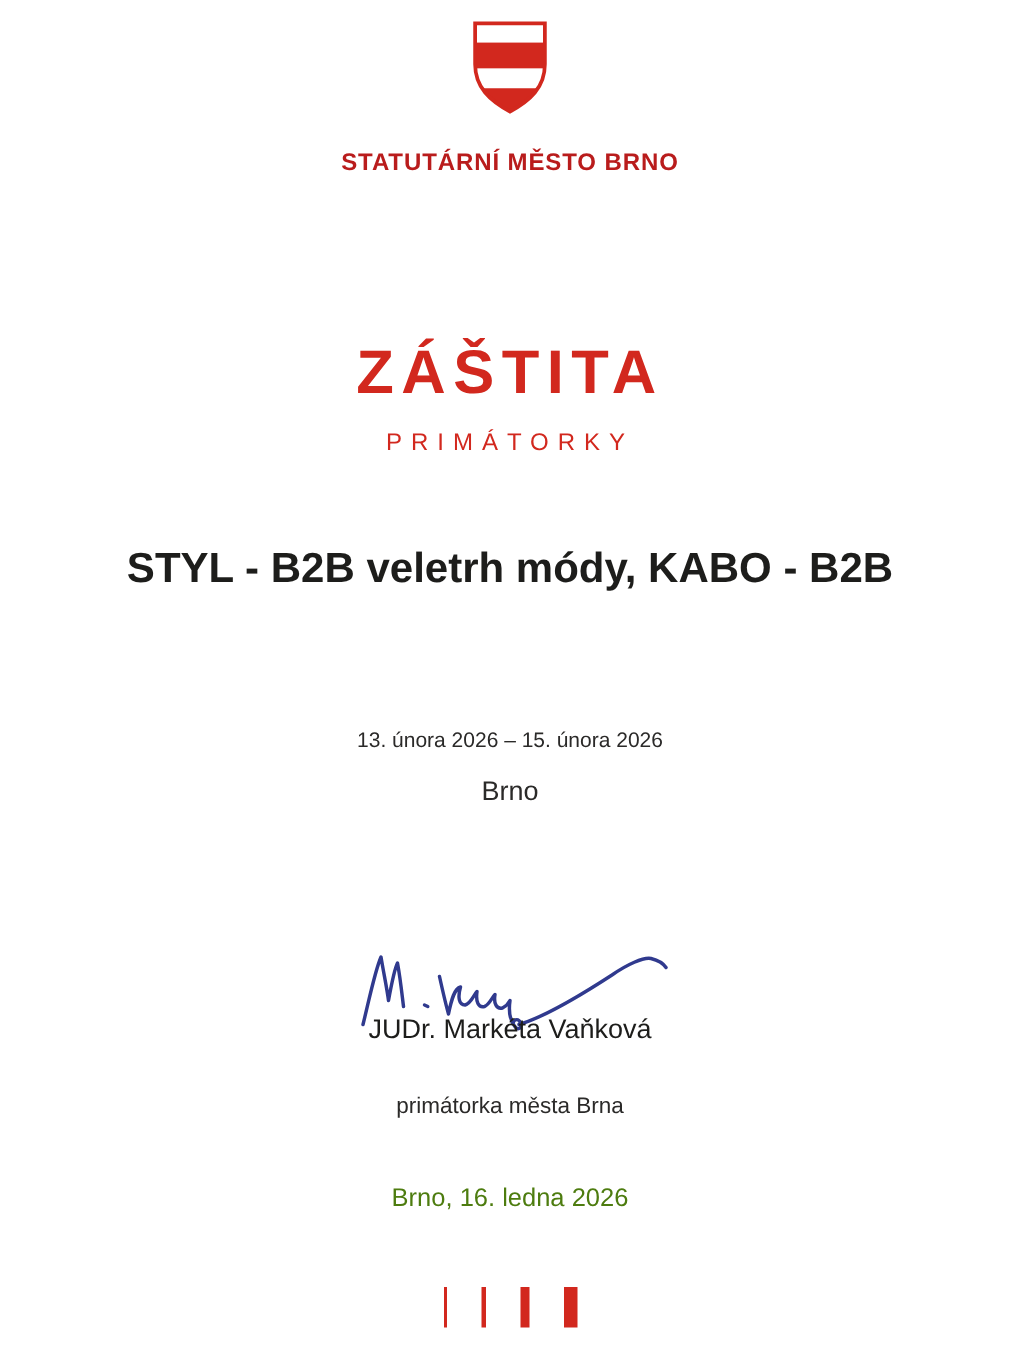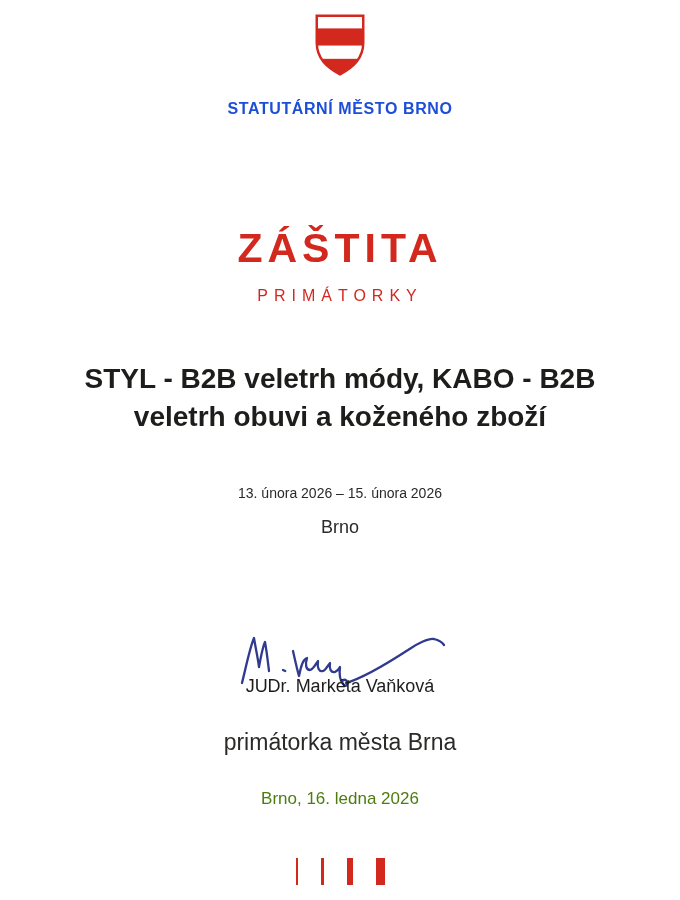--- a/index.html
+++ b/index.html
@@ -30,21 +30,21 @@
     right: 0;
     display: flex;
     justify-content: center;
   }
   
   .city-name {
     top: 100px;
     font-size: 16px;
     font-weight: 700;
     letter-spacing: 0.6px;
-    color: #1d4ed8;
+    color: #b91c1c;
   }
   
   .patronage-title {
     top: 225px;
     font-size: 41px;
     font-weight: 700;
     letter-spacing: 5px;
     color: #d2281e;
   }
   .patronage-subtitle {
@@ -84,21 +84,21 @@
     justify-content: center;
   }
   .signatory-name {
     top: 676px;
     font-size: 18px;
     font-weight: 400;
     color: #1d1d1b;
   }
   .signatory-role {
     top: 729px;
-    font-size: 23px;
+    font-size: 15px;
     font-weight: 400;
     color: #2b2a29;
   }
   .issue-line {
     top: 789px;
     font-size: 17px;
     font-weight: 400;
     color: #4d7c0f;
   }
   
@@ -140,21 +140,20 @@
     </svg>
   </div>
 
   <div class="centered city-name">STATUTÁRNÍ MĚSTO BRNO</div>
 
   <div class="centered patronage-title">ZÁŠTITA</div>
   <div class="centered patronage-subtitle">PRIMÁTORKY</div>
 
   <div class="centered event-title">
     <div>STYL - B2B veletrh módy, KABO - B2B</div>
-    <div>veletrh obuvi a koženého zboží</div>
   </div>
 
   <div class="centered event-dates">13. února 2026 – 15. února 2026</div>
   <div class="centered event-location">Brno</div>
 
   <div class="signature-wrap">
     <svg width="215" height="65" viewBox="0 0 215 65" aria-hidden="true">
       <g fill="none" stroke="#303a8e" stroke-width="2.3" stroke-linecap="round" stroke-linejoin="round">
 
         <path d="M9,57 C13,41 17,21 21,12 C23,24 25,33 26,41 C28,30 30,20 32,16 C34,27 35,37 36,45"></path>

